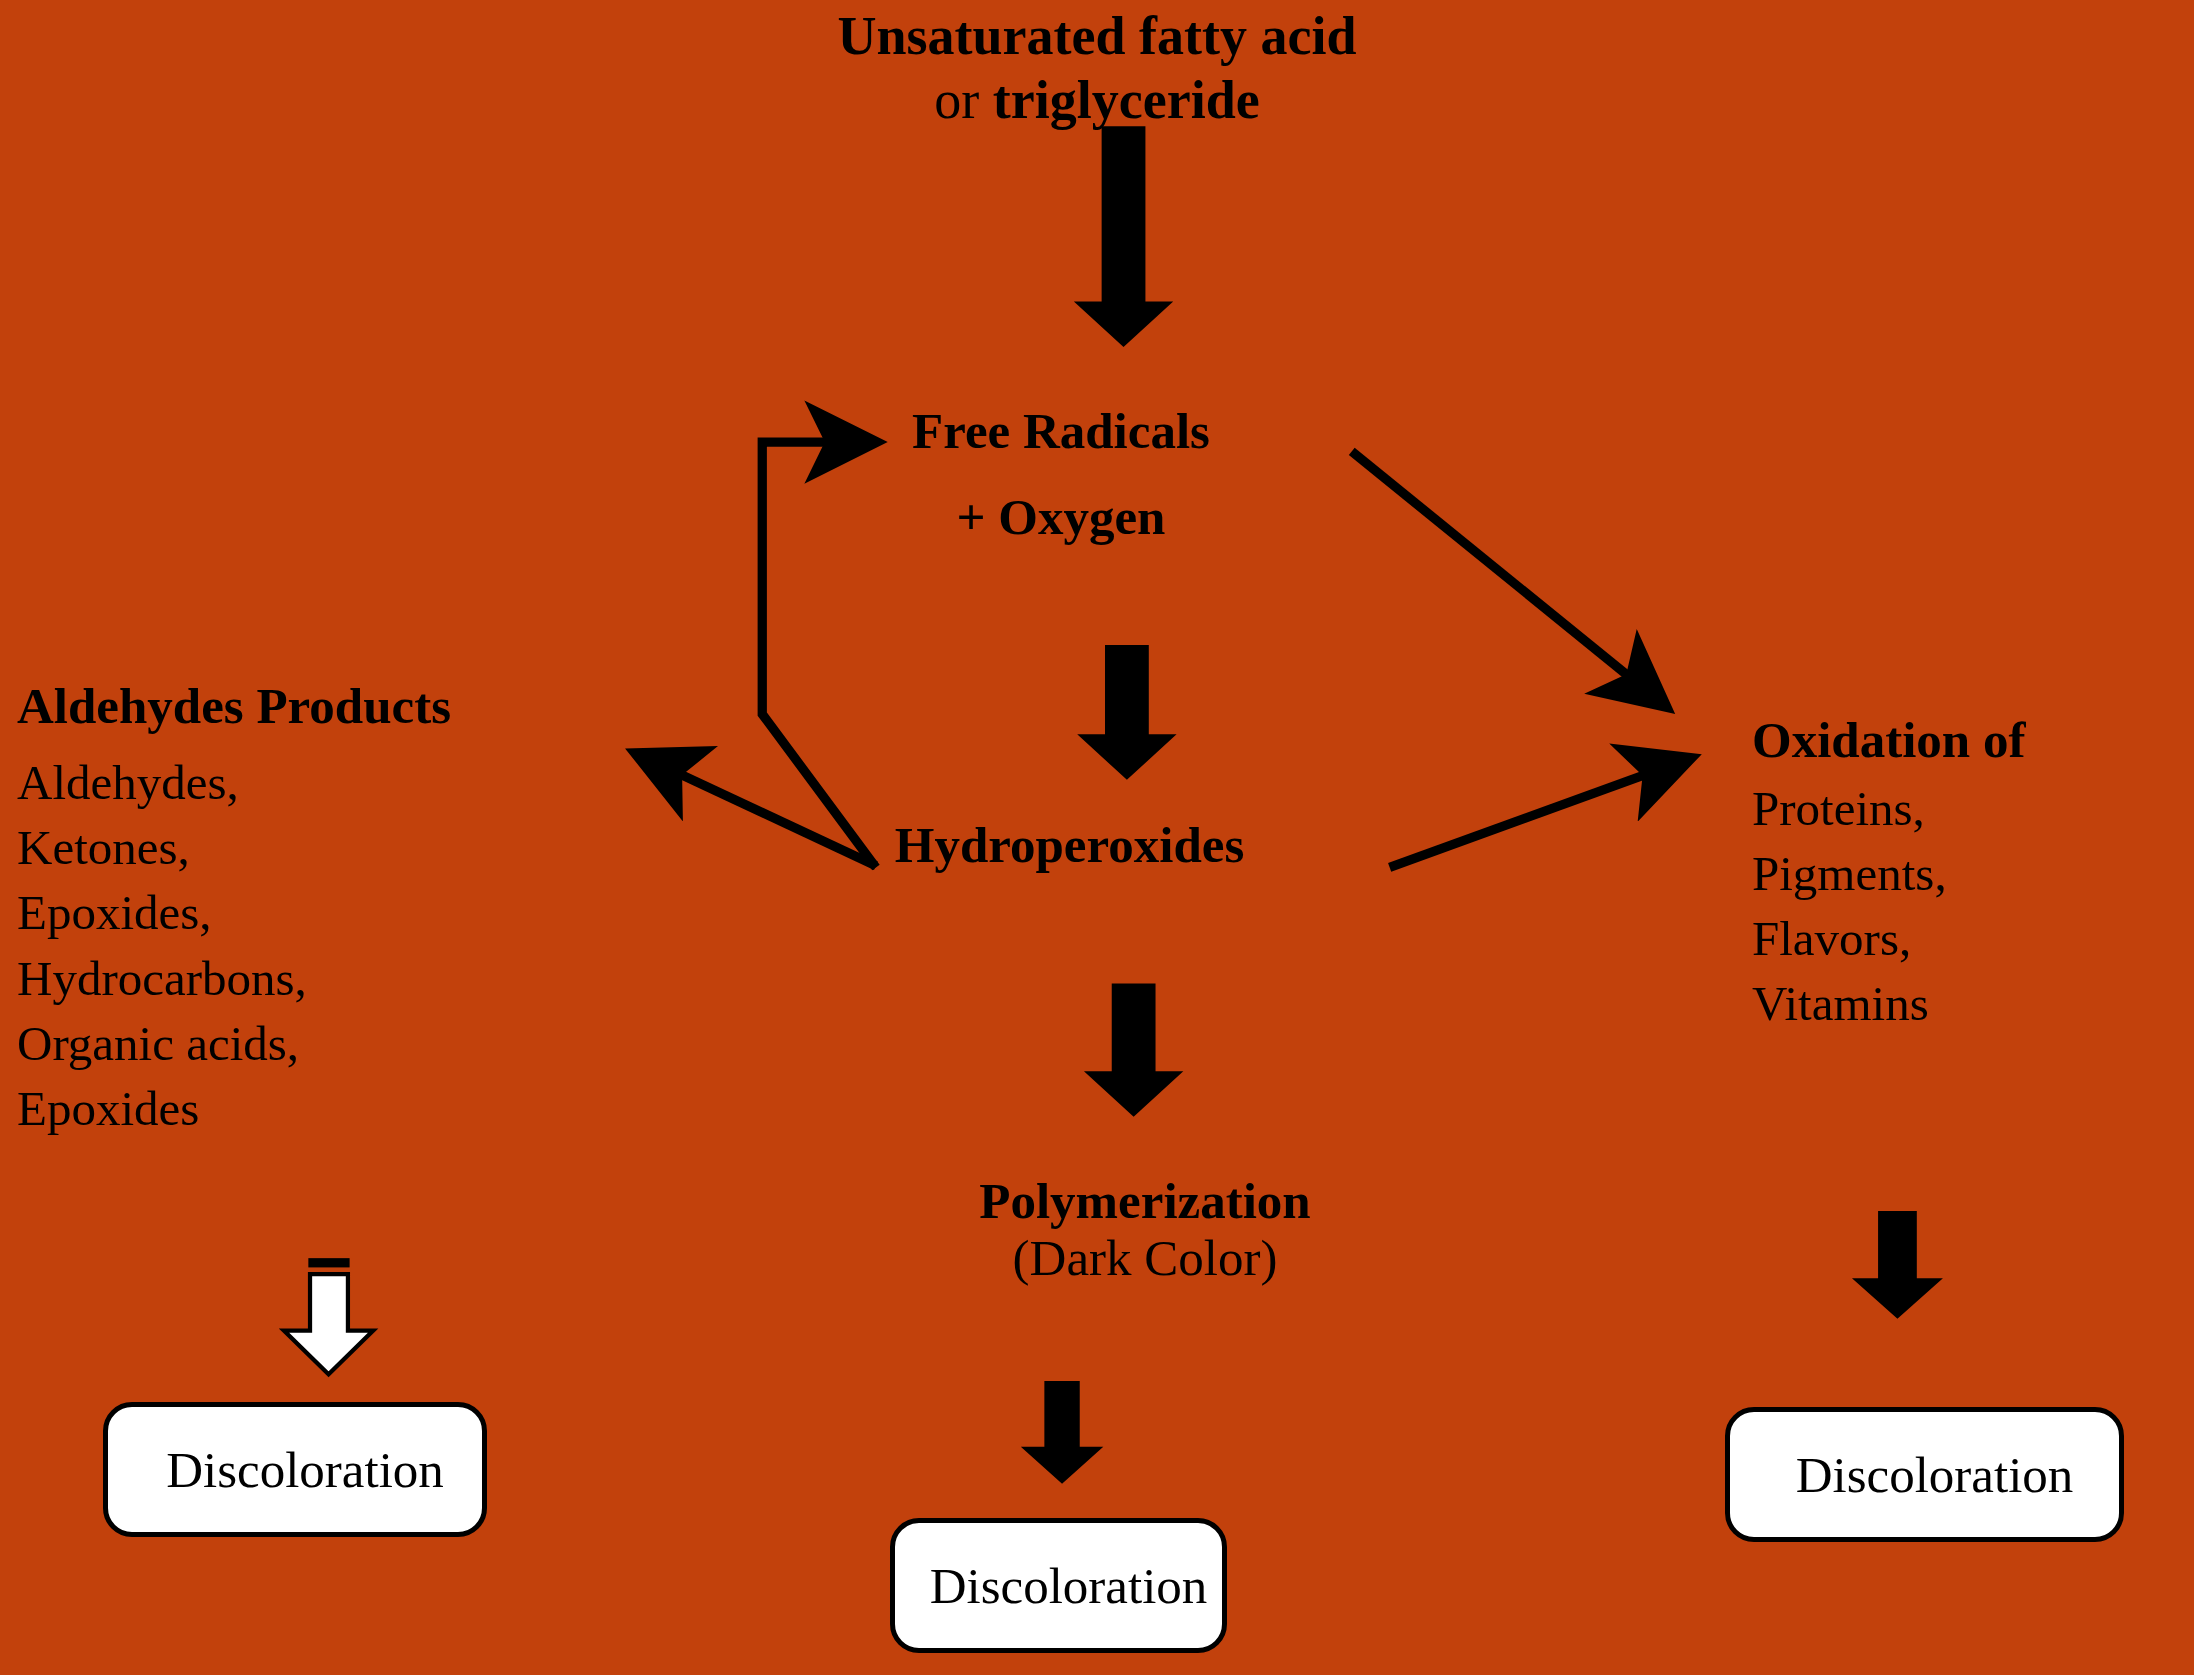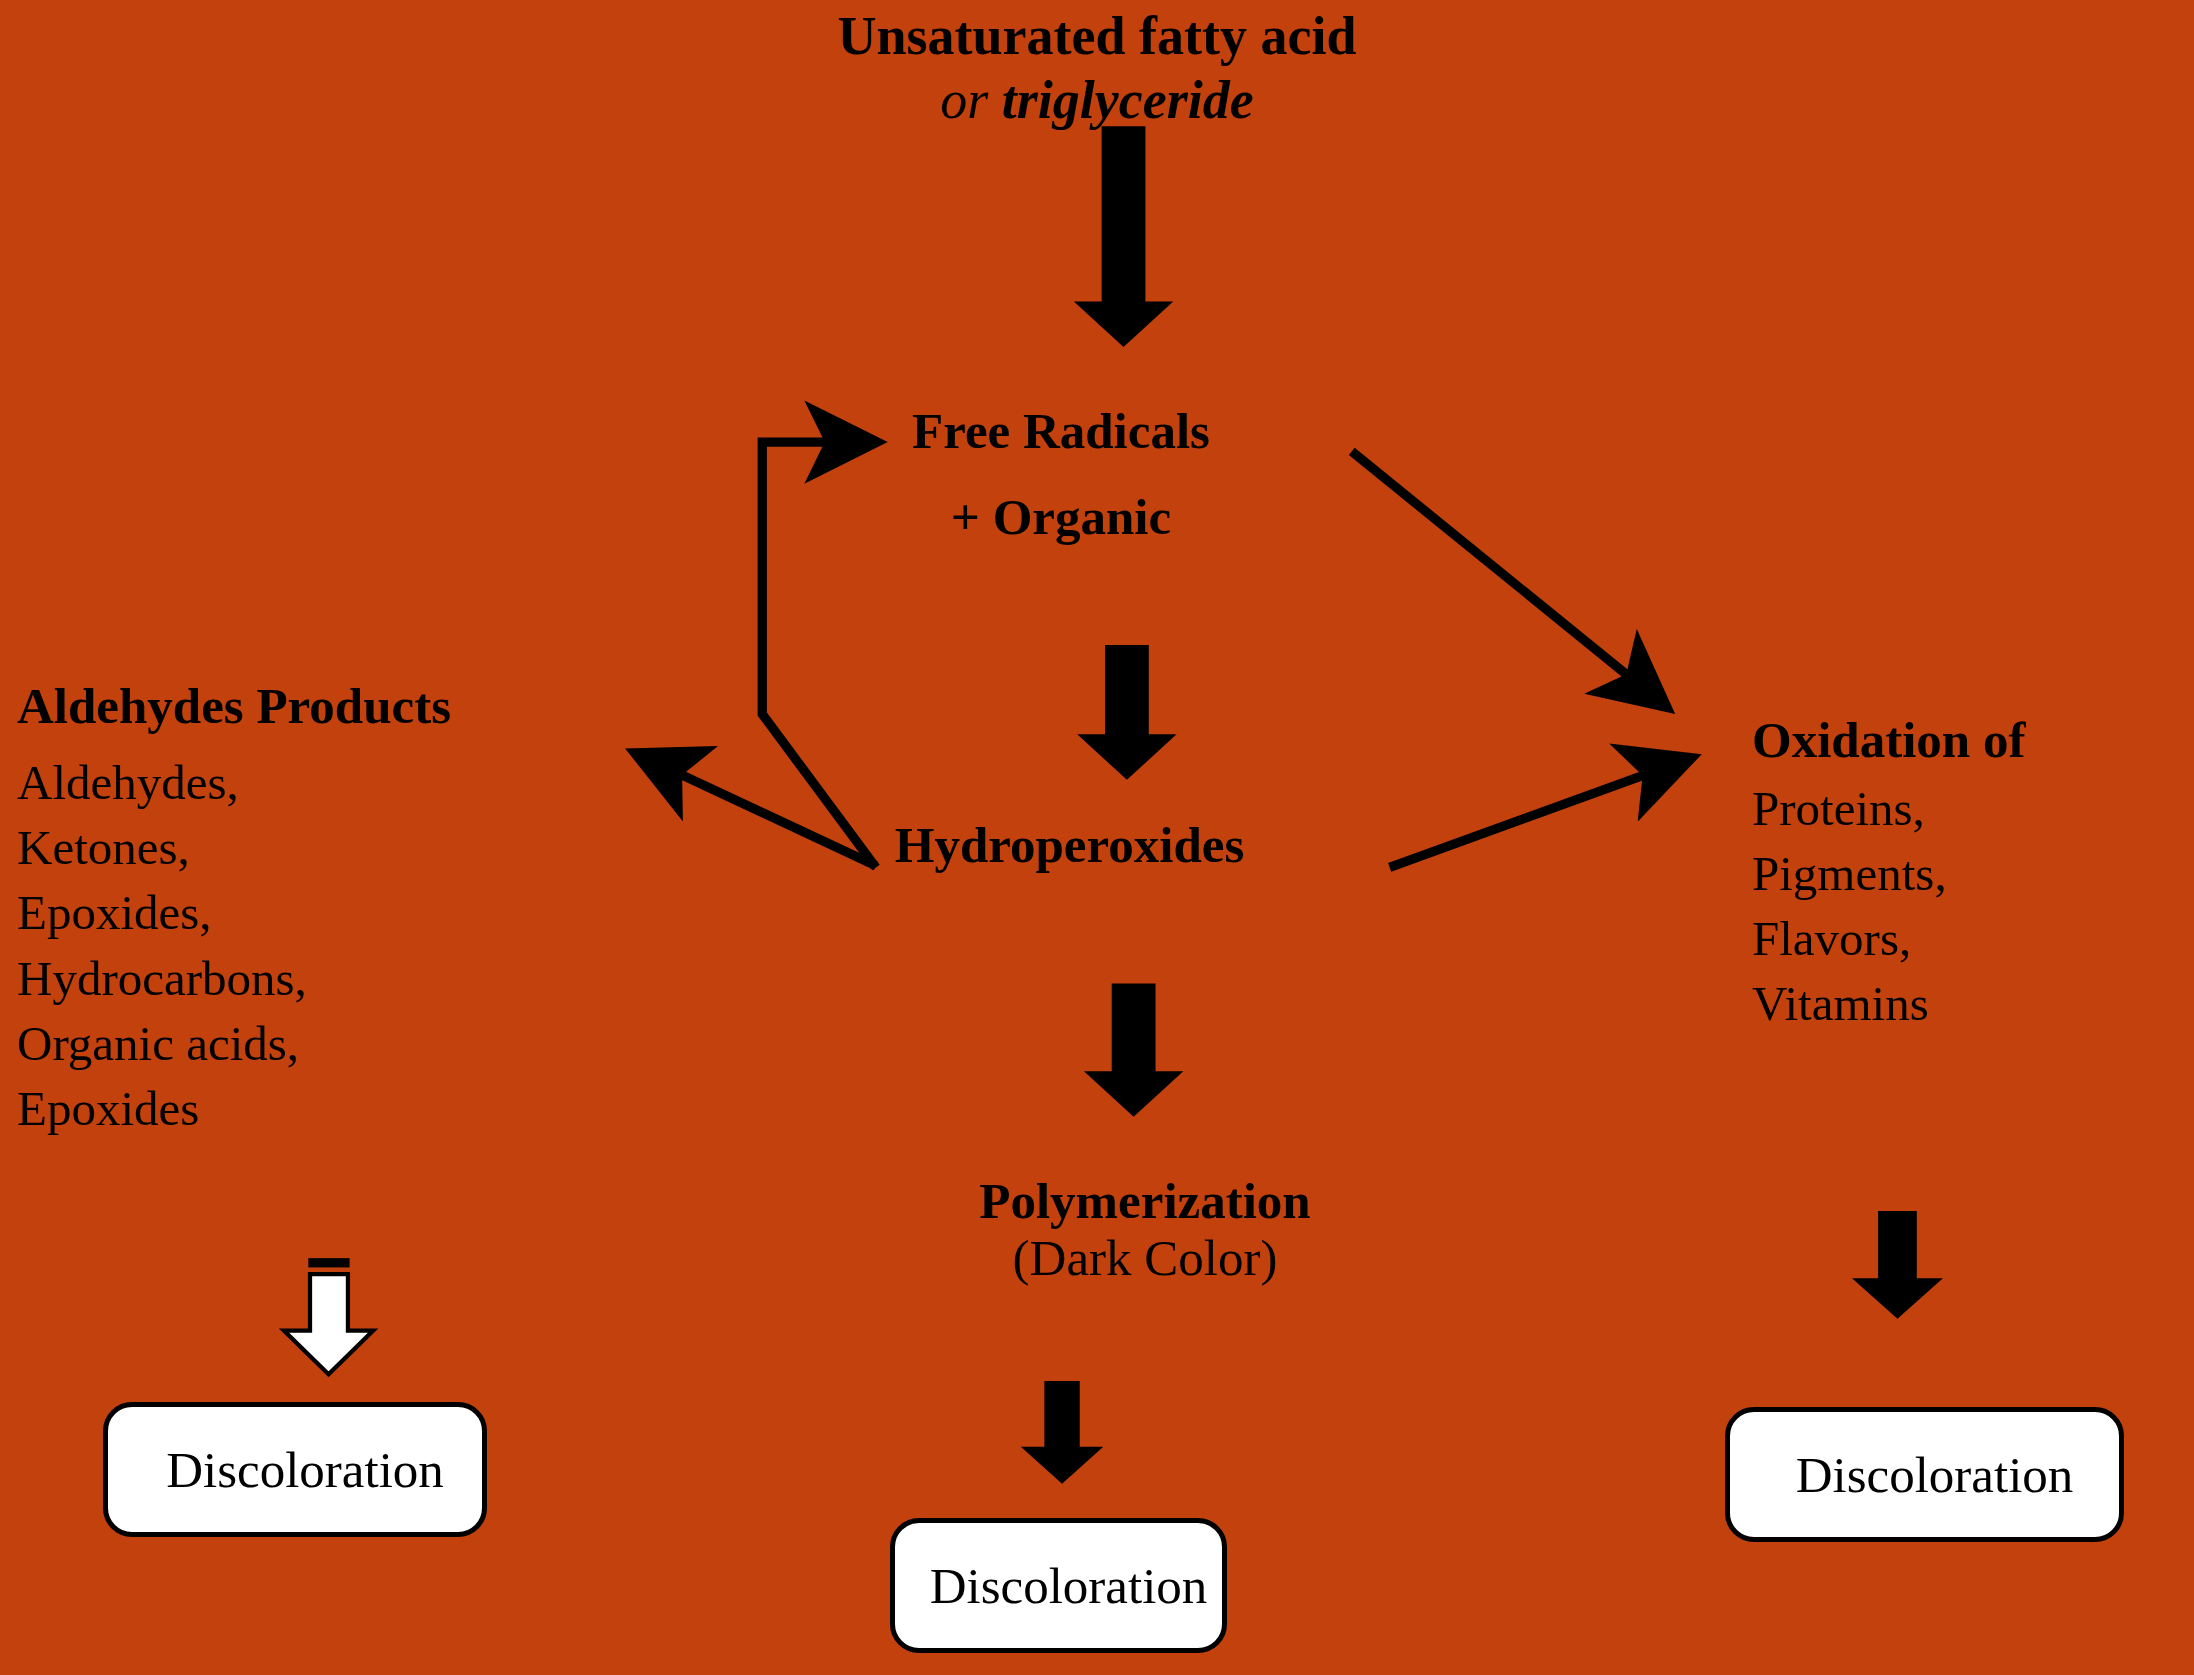--- a/index.html
+++ b/index.html
@@ -35,21 +35,21 @@
   }
   
   #title-block {
     left: 0;
     top: 5px;
     width: 2194px;
     font-size: 54px;
     line-height: 1.18;
   }
   #title-line1 { font-weight: bold; display: block; }
-  #title-line2 { display: block; font-style: italic; }
+  #title-line2 { display: block; }
   #title-line2 .pre { font-weight: normal; }
   #title-line2 .em { font-weight: bold; }
 
   
   #free-radicals-block {
     left: 741px;
     top: 406px;
     width: 640px;
     font-size: 51px;
     font-weight: bold;
@@ -197,21 +197,21 @@
     </g>
   </svg>
 
   <div class="node" id="title-block">
     <span id="title-line1">Unsaturated fatty acid</span>
     <span id="title-line2"><span class="pre">or </span><span class="em">triglyceride</span></span>
   </div>
 
   <div class="node" id="free-radicals-block">
     <span id="free-radicals-line1">Free Radicals</span>
-    <span id="free-radicals-line2">+ Organic</span>
+    <span id="free-radicals-line2">+ Oxygen</span>
   </div>
 
   <div class="node bold" id="hydroperoxides">Hydroperoxides</div>
 
   <div class="node" id="polymerization-block">
     <span id="polymerization-line1">Polymerization</span>
     <span id="polymerization-line2">(Dark Color)</span>
   </div>
 
   <div class="node node-left-align" id="breakdown-block">

